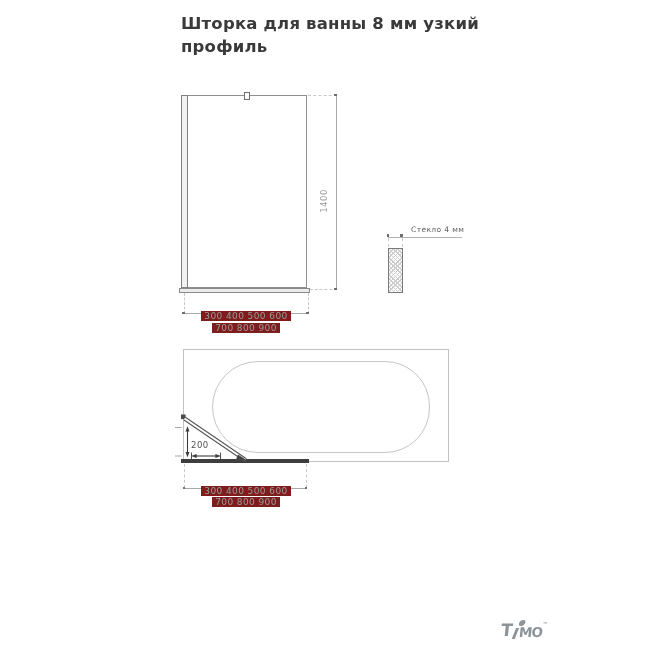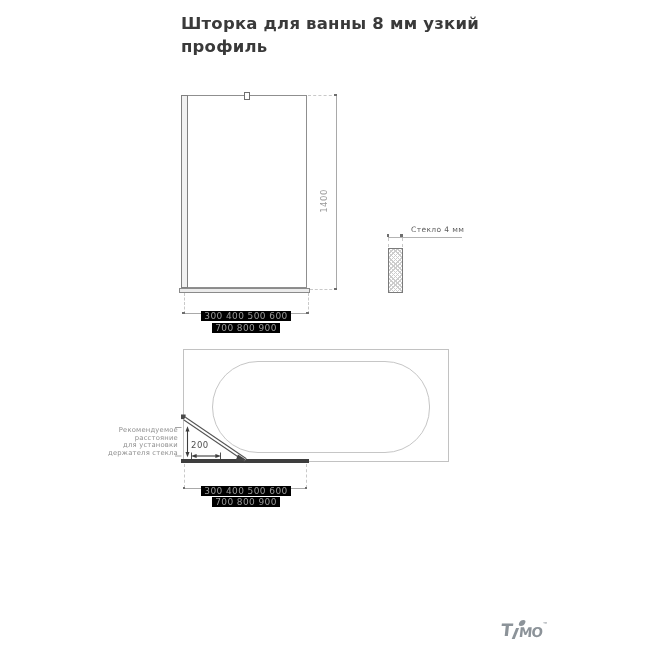--- a/index.html
+++ b/index.html
@@ -10,21 +10,21 @@
   
   .page-title{left:181px;top:12px;width:305px;font-size:16.5px;line-height:23px;
               font-weight:600;color:#3a3a3a;letter-spacing:.2px;}
 
   
   .hline{height:0;border-top:1px solid #a9a9a9;}
   .vline{width:0;border-left:1px solid #a9a9a9;}
   .ext-h{height:0;border-top:1px dashed #c9c9c9;}
   .ext-v{width:0;border-left:1px dashed #c9c9c9;}
   .tick{width:2.6px;height:2.6px;background:#6e6e6e;}
-  .dimtext{color:#9a9a9a;font-size:9px;letter-spacing:.4px;background:#000000;padding:0 3px;white-space:nowrap;}
+  .dimtext{color:#9a9a9a;font-size:9px;letter-spacing:.4px;background:#7f1d1d;padding:0 3px;white-space:nowrap;}
 
   
   .panel{left:181px;top:95px;width:124px;height:191px;border:1px solid #8f8f8f;background:#fff;}
   .panel-profile{left:181px;top:95px;width:4.5px;height:191px;border:1px solid #808080;background:#f1f1f1;}
   .panel-bracket{left:243.5px;top:91.5px;width:4px;height:6px;border:1px solid #6f6f6f;background:#fff;}
   .panel-bottom-bar{left:178.5px;top:287.5px;width:129px;height:3.6px;border:1px solid #8a8a8a;background:#ebebeb;}
 
   .dim-h-line{left:335.5px;top:95px;height:194px;}
   .dim-h-ext-top{left:308px;top:95px;width:29px;}
   .dim-h-ext-bot{left:310px;top:288.5px;width:27px;}
@@ -126,26 +126,20 @@
 
     <line x1="16.5" y1="48.5" x2="16.5" y2="55.5" stroke="#3d3d3d" stroke-width="0.9"></line>
     <line x1="45.5" y1="48.5" x2="45.5" y2="55.5" stroke="#3d3d3d" stroke-width="0.9"></line>
     <line x1="20.5" y1="52" x2="41.5" y2="52" stroke="#3d3d3d" stroke-width="1.1"></line>
     <polygon points="16,52 21.6,50 21.6,54" fill="#3d3d3d"></polygon>
     <polygon points="46,52 40.4,50 40.4,54" fill="#3d3d3d"></polygon>
   </svg>
 
   <div class="abs dist-label">200</div>
 
-  <div class="abs holder-note">
-    <div>Рекомендуемое</div>
-    <div>расстояние</div>
-    <div>для установки</div>
-    <div>держателя стекла</div>
-  </div>
 
   <div class="abs ext-v pv-ext-l"></div>
   <div class="abs ext-v pv-ext-r"></div>
   <div class="abs hline pv-dim-line"></div>
   <div class="abs tick" style="left:182.9px;top:486.8px;"></div>
   <div class="abs tick" style="left:304.9px;top:486.8px;"></div>
   <div class="abs pv-dim-t1"><span class="dimtext">300 400 500 600</span></div>
   <div class="abs pv-dim-t2"><span class="dimtext">700 800 900</span></div>
 
 

